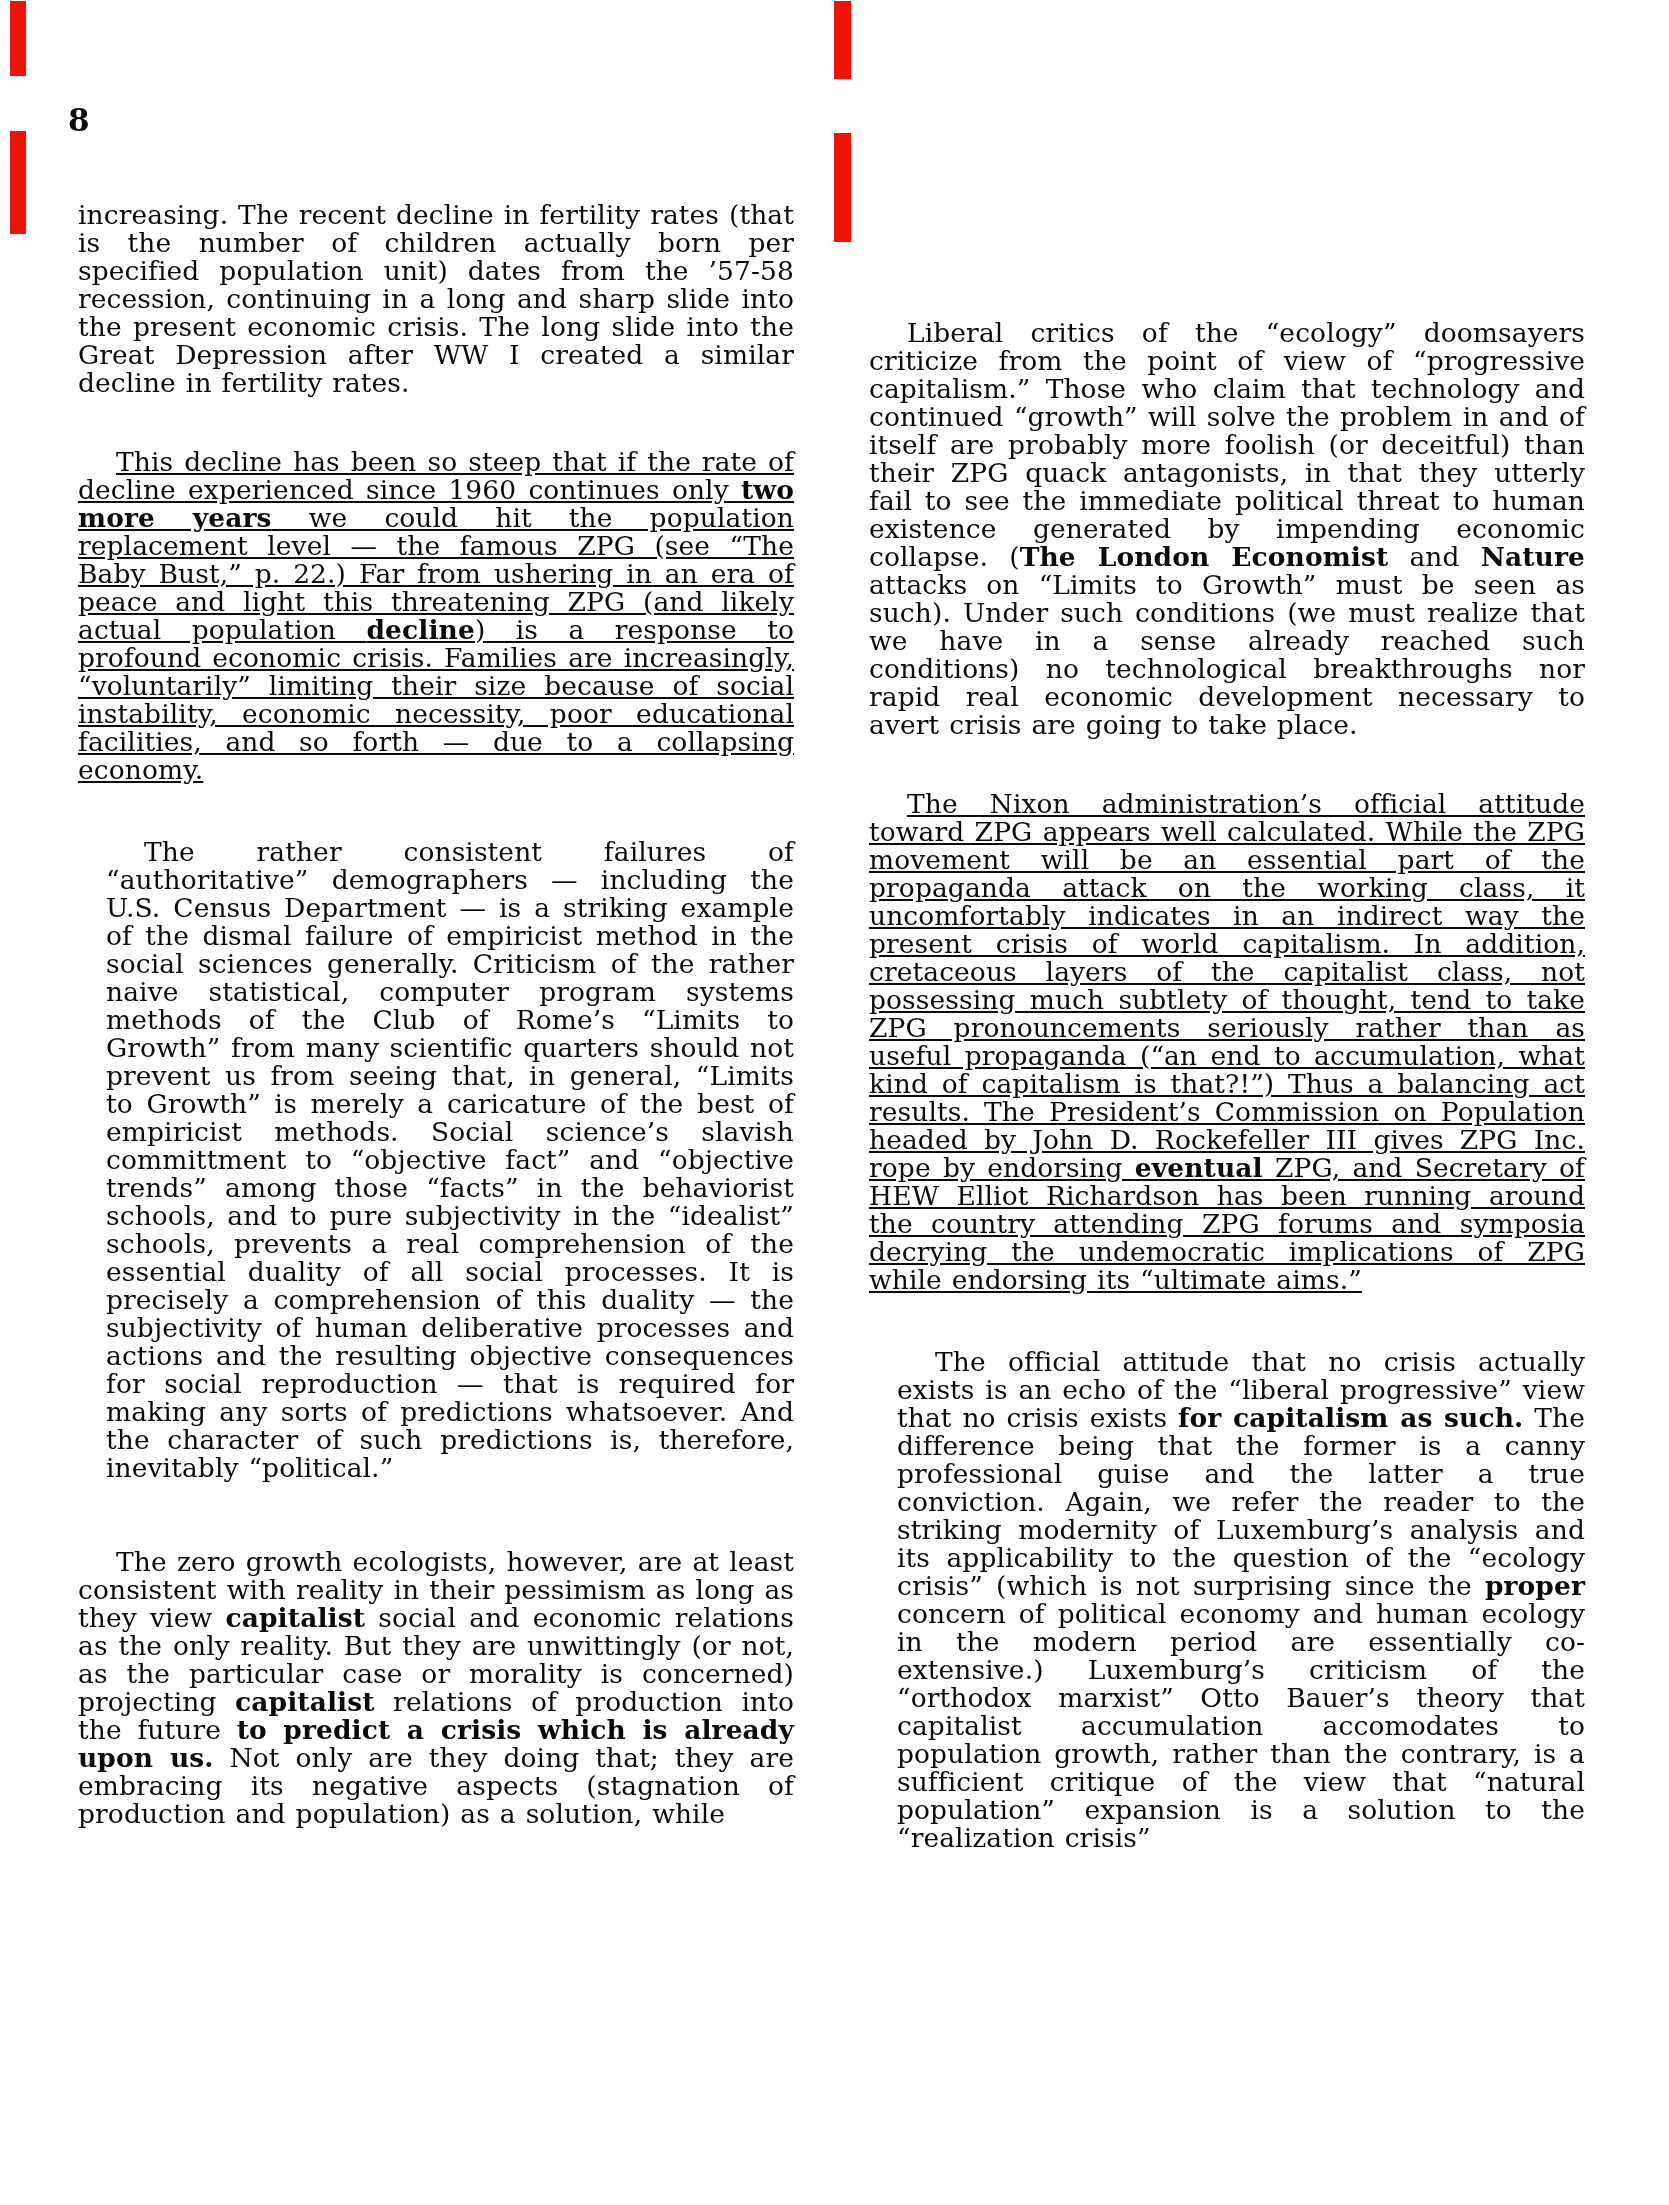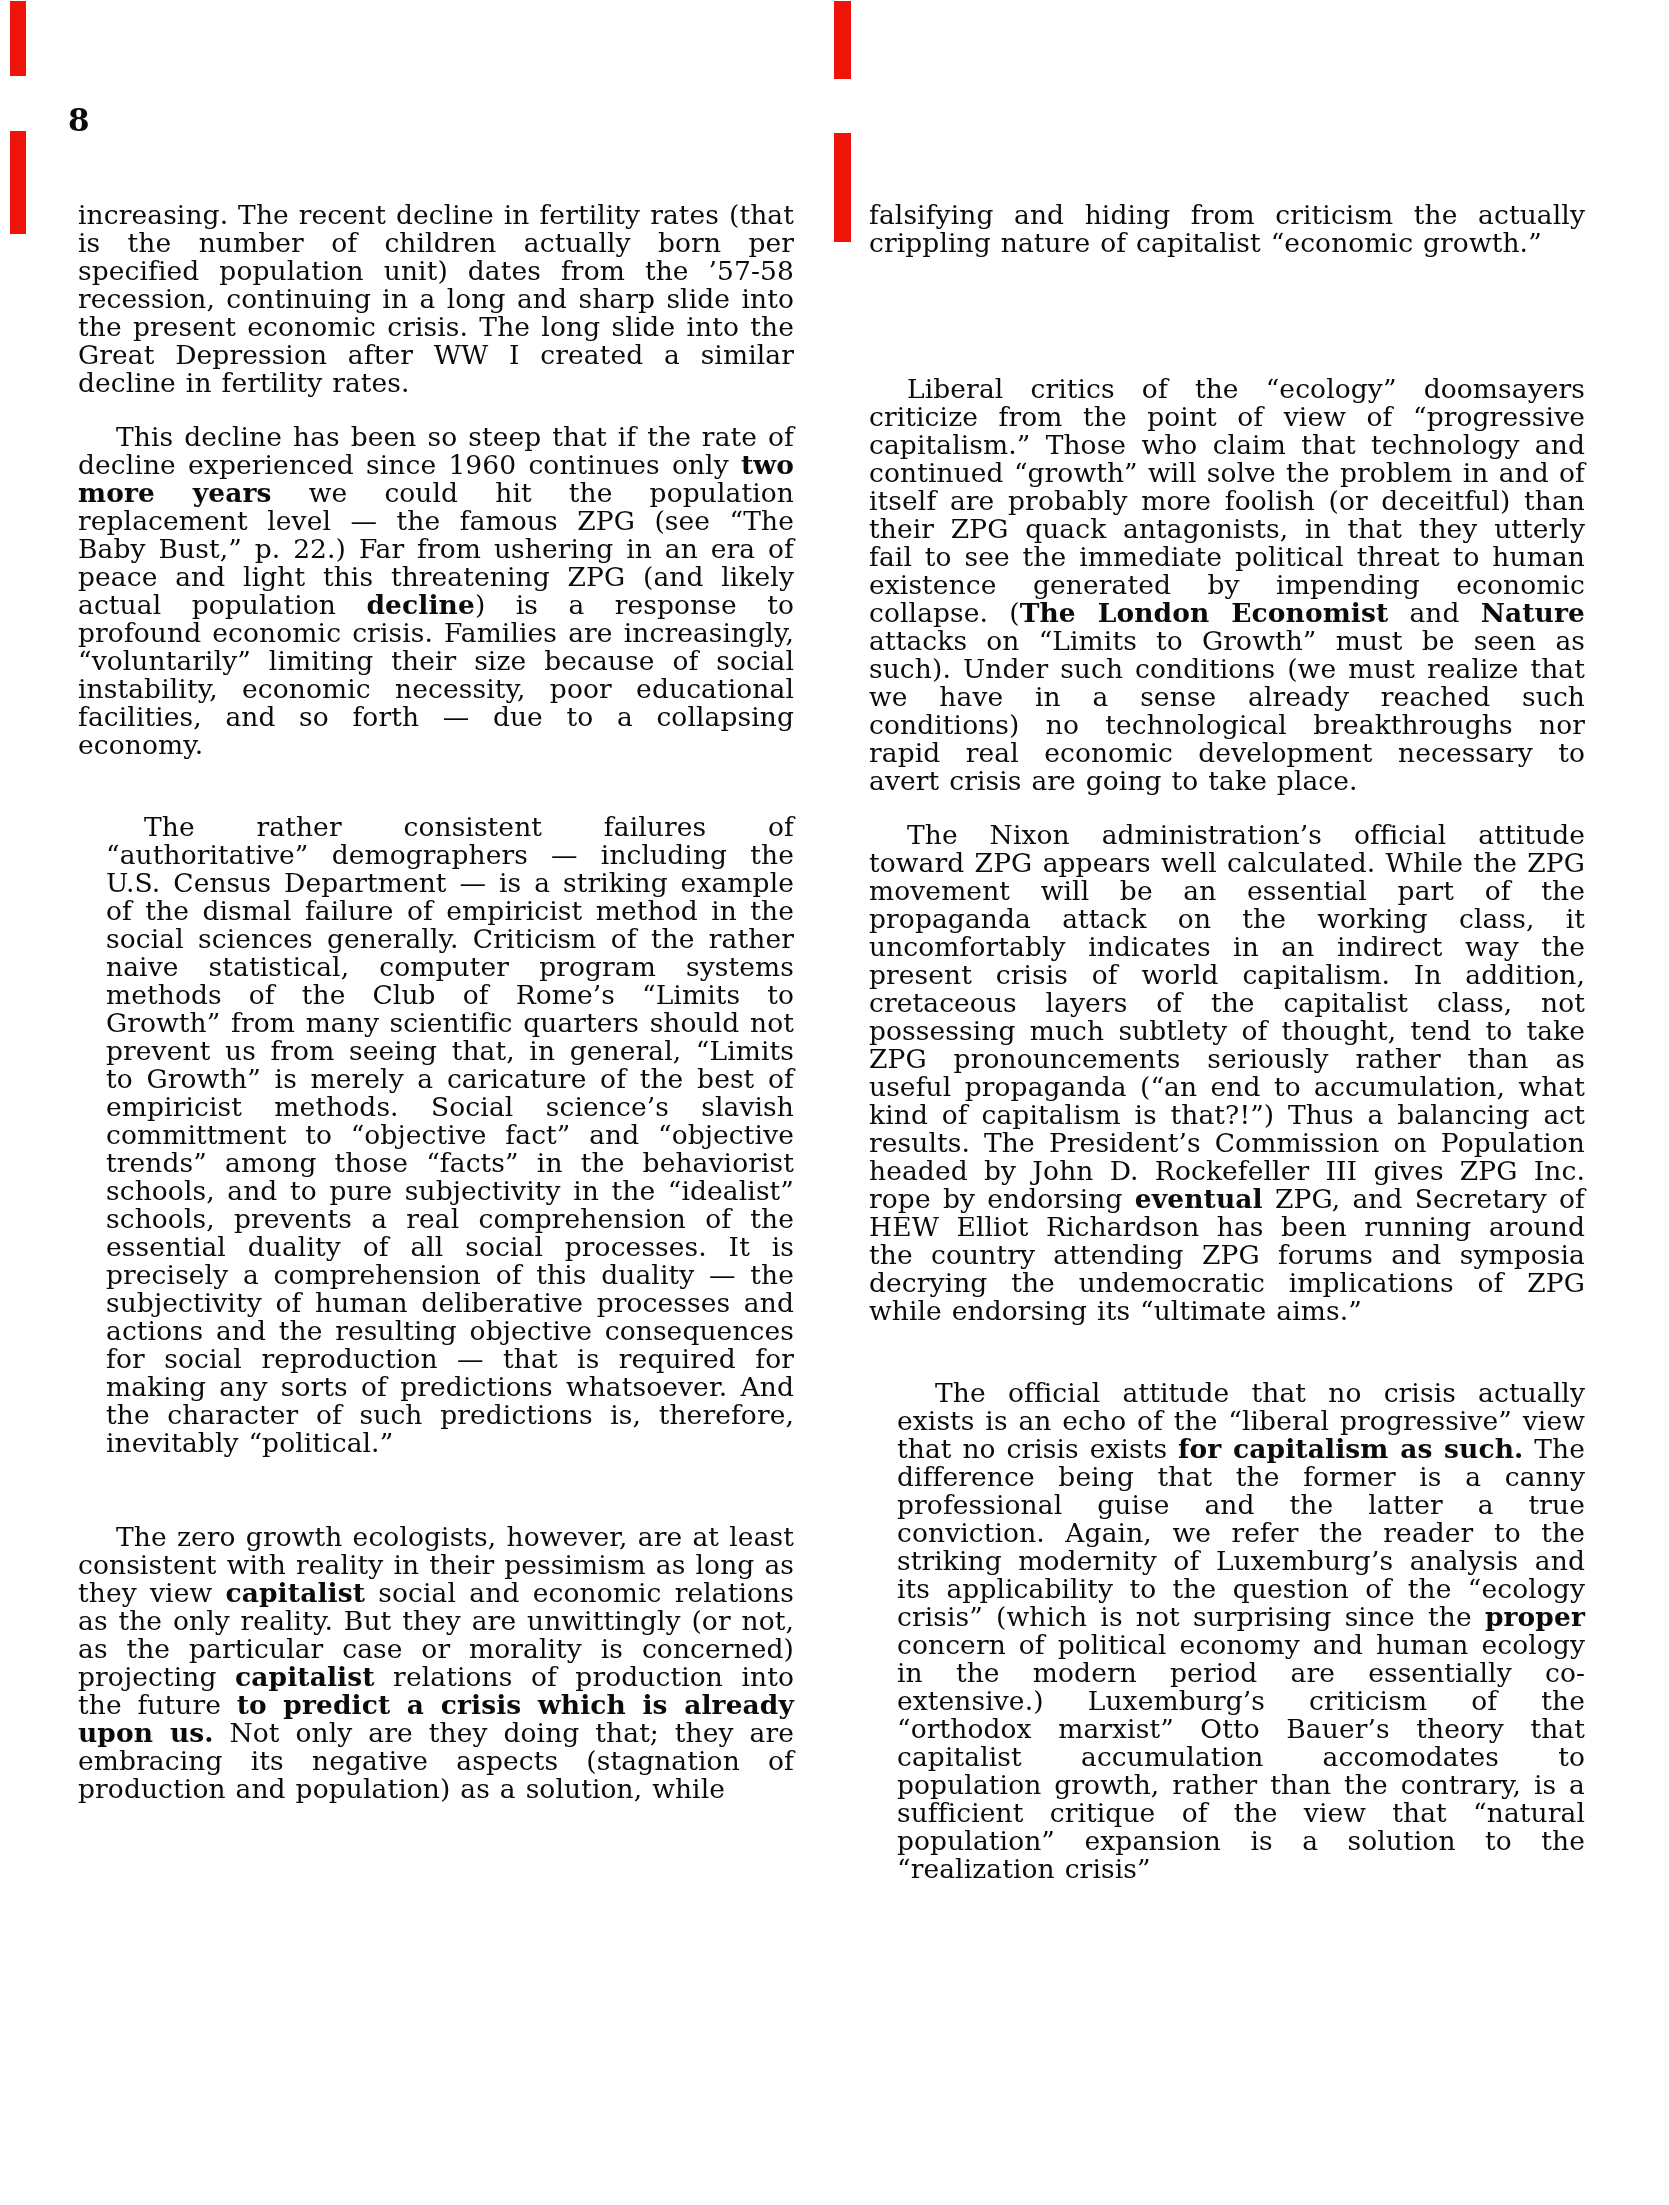--- a/index.html
+++ b/index.html
@@ -31,21 +31,21 @@
     font-size: 26.5px;
     line-height: 28px;
     text-align: justify;
     letter-spacing: 0.1px;
     word-spacing: 1.4px;
   }
   .col-left  { left: 78px; }
   .col-right { left: 869px; }
   .para { margin: 0; }
   .para.indent { text-indent: 38px; }
-  .gap-sm { margin-top: 26px; }
+  .gap-sm { margin-top: 51px; text-decoration: underline; }
   .gap-md { margin-top: 54px; margin-left: 28px; }
   .gap-lg { margin-top: 66px; }
   .gap-xl { margin-top: 118px; }
   .b { font-weight: bold; }
   .red-mark {
     position: absolute;
     display: block;
   }
 </style>
 </head>
@@ -62,19 +62,18 @@
     </div>
 
   <div class="col col-left">
       <p class="para"><span>increasing. The recent decline in fertility rates (that is the number of children actually born per specified population unit) dates from the ’57-58 recession, continuing in a long and sharp slide into the present economic crisis. The long slide into the Great Depression after WW I created a similar decline in fertility rates.</span></p>
       <p class="para indent gap-sm"><span>This decline has been so steep that if the rate of decline experienced since 1960 continues only </span><span class="b">two more years</span><span> we could hit the population replacement level — the famous ZPG (see “The Baby Bust,” p. 22.) Far from ushering in an era of peace and light this threatening ZPG (and likely actual population </span><span class="b">decline</span><span>) is a response to profound economic crisis. Families are increasingly, “voluntarily” limiting their size because of social instability, economic necessity, poor educational facilities, and so forth — due to a collapsing economy.</span></p>
       <p class="para indent gap-md"><span>The rather consistent failures of “authoritative” demographers — including the U.S. Census Department — is a striking example of the dismal failure of empiricist method in the social sciences generally. Criticism of the rather naive statistical, computer program systems methods of the Club of Rome’s “Limits to Growth” from many scientific quarters should not prevent us from seeing that, in general, “Limits to Growth” is merely a caricature of the best of empiricist methods. Social science’s slavish committment to “objective fact” and “objective trends” among those “facts” in the behaviorist schools, and to pure subjectivity in the “idealist” schools, prevents a real comprehension of the essential duality of all social processes. It is precisely a comprehension of this duality — the subjectivity of human deliberative processes and actions and the resulting objective consequences for social reproduction — that is required for making any sorts of predictions whatsoever. And the character of such predictions is, therefore, inevitably “political.”</span></p>
       <p class="para indent gap-lg"><span>The zero growth ecologists, however, are at least consistent with reality in their pessimism as long as they view </span><span class="b">capitalist</span><span> social and economic relations as the only reality. But they are unwittingly (or not, as the particular case or morality is concerned) projecting </span><span class="b">capitalist</span><span> relations of production into the future </span><span class="b">to predict a crisis which is already upon us.</span><span> Not only are they doing that; they are embracing its negative aspects (stagnation of production and population) as a solution, while</span></p>
     </div>
 
   <div class="col col-right">
-      <p class="para"><span>falsifying and hiding from criticism the actually crippling nature of capitalist “economic growth.”</span></p>
       <p class="para indent gap-xl"><span>Liberal critics of the “ecology” doomsayers criticize from the point of view of “progressive capitalism.” Those who claim that technology and continued “growth” will solve the problem in and of itself are probably more foolish (or deceitful) than their ZPG quack antagonists, in that they utterly fail to see the immediate political threat to human existence generated by impending economic collapse. (</span><span class="b">The London Economist</span><span> and </span><span class="b">Nature</span><span>  attacks on “Limits to Growth” must be seen as such). Under such conditions (we must realize that we have in a sense already reached such conditions) no technological breakthroughs nor rapid real economic development necessary to avert crisis are going to take place.</span></p>
       <p class="para indent gap-sm"><span>The Nixon administration’s official attitude toward ZPG appears well calculated. While the ZPG movement will be an essential part of the propaganda attack on the working class, it uncomfortably indicates in an indirect way the present crisis of world capitalism. In addition, cretaceous layers of the capitalist class, not possessing much subtlety of thought, tend to take ZPG pronouncements seriously rather than as useful propaganda (“an end to accumulation, what kind of capitalism is that?!”) Thus a balancing act results. The President’s Commission on Population headed by John D. Rockefeller III gives ZPG Inc. rope by endorsing </span><span class="b">eventual</span><span> ZPG, and Secretary of HEW Elliot Richardson has been running around the country attending ZPG forums and symposia decrying the undemocratic implications of ZPG while endorsing its “ultimate aims.”</span></p>
       <p class="para indent gap-md"><span>The official attitude that no crisis actually exists is an echo of the “liberal progressive” view that no crisis exists </span><span class="b">for capitalism as such.</span><span> The difference being that the former is a canny professional guise and the latter a true conviction. Again, we refer the reader to the striking modernity of Luxemburg’s analysis and its applicability to the question of the “ecology crisis” (which is not surprising since the </span><span class="b">proper</span><span> concern of political economy and human ecology in the modern period are essentially co-extensive.) Luxemburg’s criticism of the “orthodox marxist” Otto Bauer’s theory that capitalist accumulation accomodates to population growth, rather than the contrary, is a sufficient critique of the view that “natural population” expansion is a solution to the “realization crisis”</span></p>
     </div>
 </div>
 
 
 </body></html>

